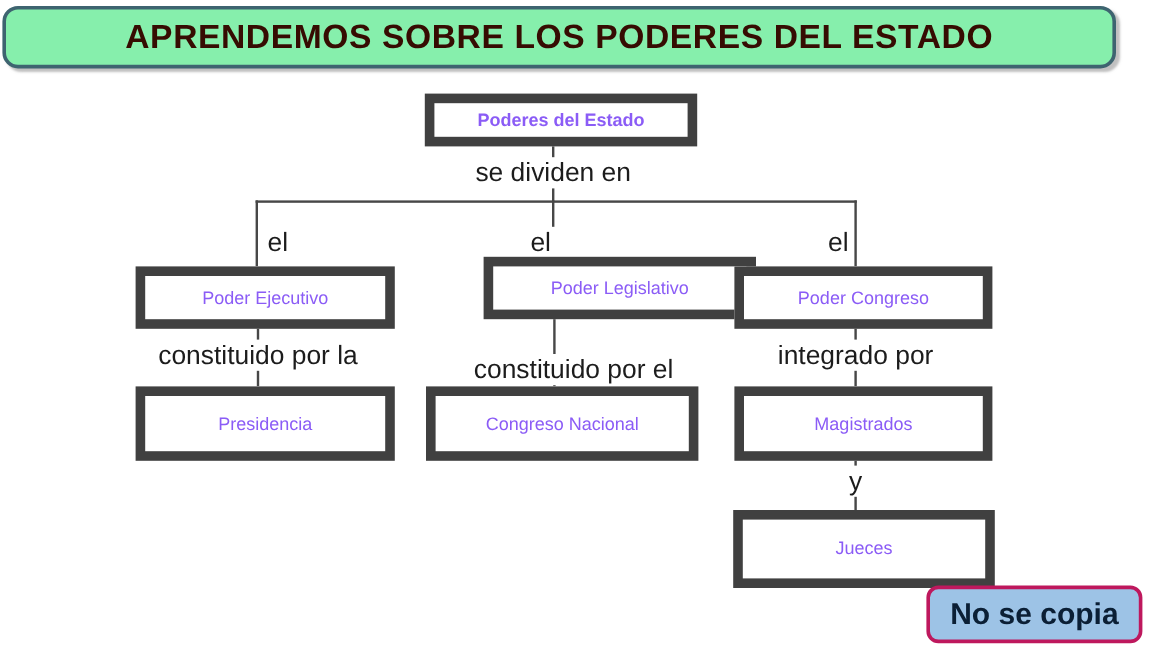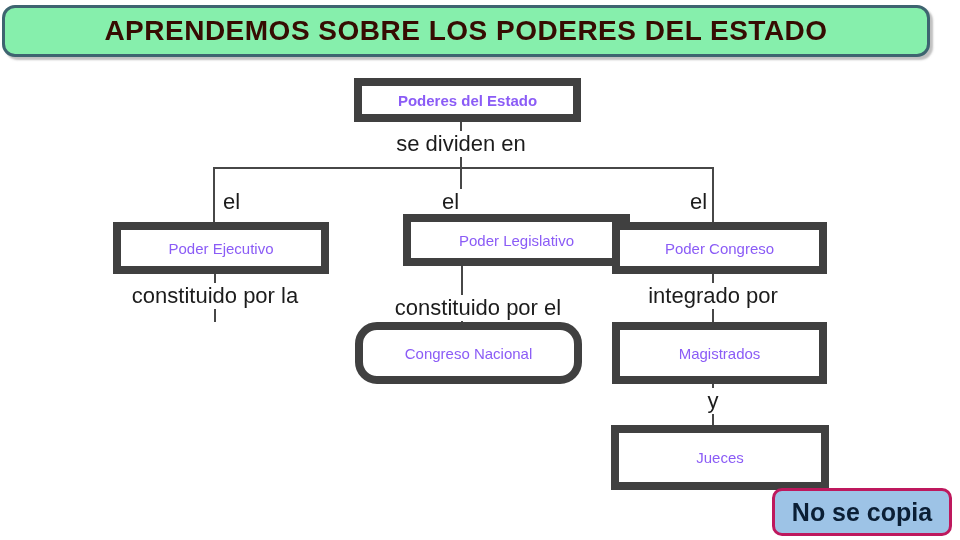--- a/index.html
+++ b/index.html
@@ -77,21 +77,24 @@
     <span>Poder Legislativo</span>
   </div>
   <div class="nodebox" style="left:612px;top:222px;width:199px;height:36px;">
     <span>Poder Congreso</span>
   </div>
 
   <div class="clabel centered" style="left:215px;top:283px;">constituido por la</div>
   <div class="clabel centered" style="left:478px;top:283px;margin-top:12px;">constituido por el</div>
   <div class="clabel centered" style="left:713px;top:283px;">integrado por</div>
 
-  <div class="nodebox" style="left:355px;top:322px;width:211px;height:46px;border-radius:22px;">
+  <div class="nodebox" style="left:113px;top:322px;width:200px;height:46px;">
+    <span>Presidencia</span>
+  </div>
+  <div class="nodebox" style="left:355px;top:322px;width:211px;height:46px;">
     <span>Congreso Nacional</span>
   </div>
   <div class="nodebox" style="left:612px;top:322px;width:199px;height:46px;">
     <span>Magistrados</span>
   </div>
 
   <div class="clabel centered" style="left:713px;top:388px;">y</div>
 
   <div class="nodebox" style="left:611px;top:425px;width:202px;height:49px;">
     <span>Jueces</span>

